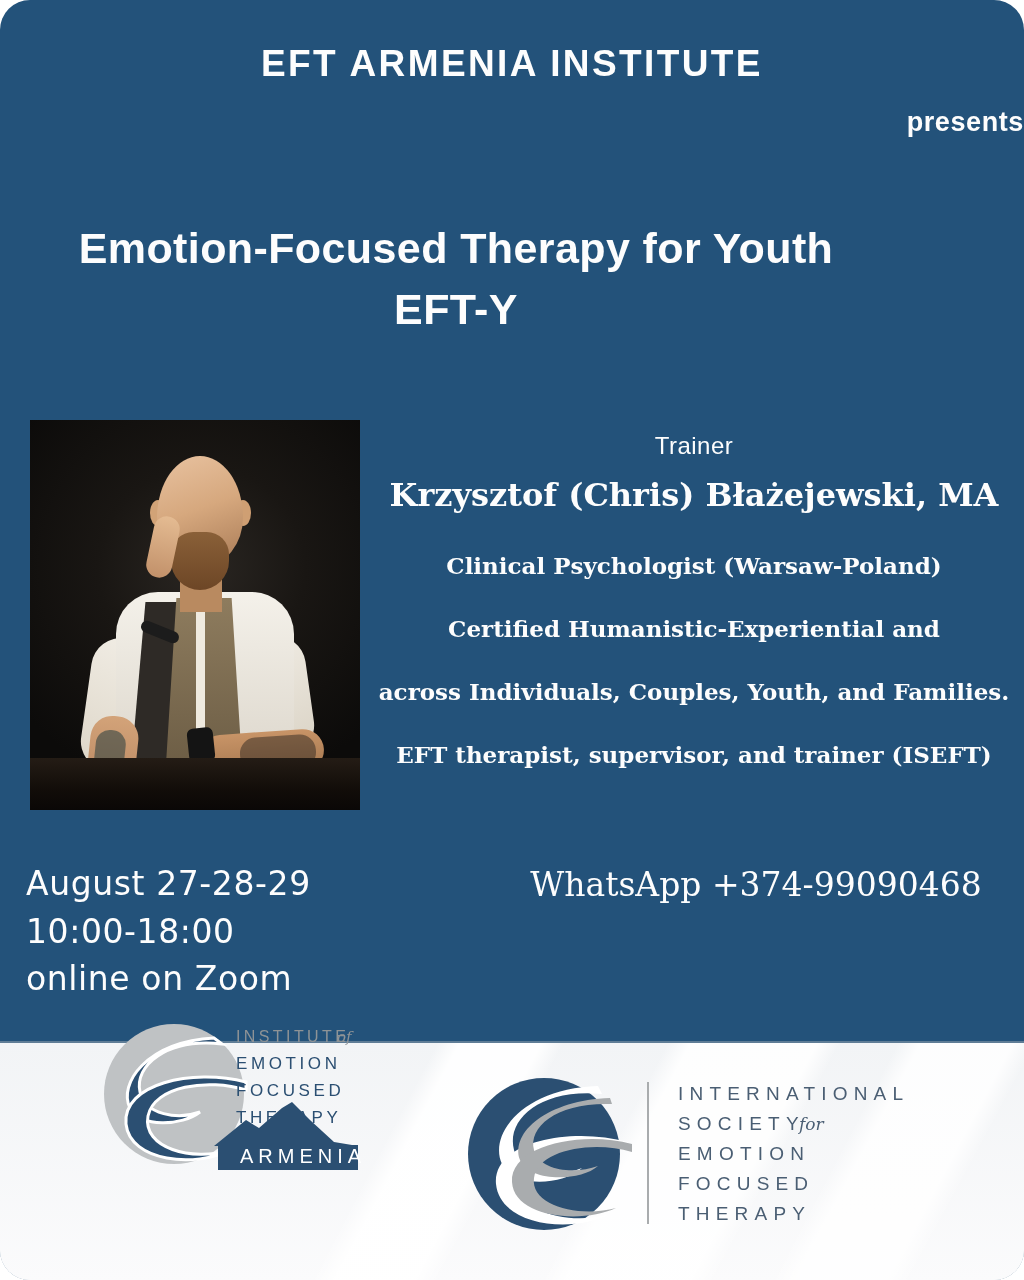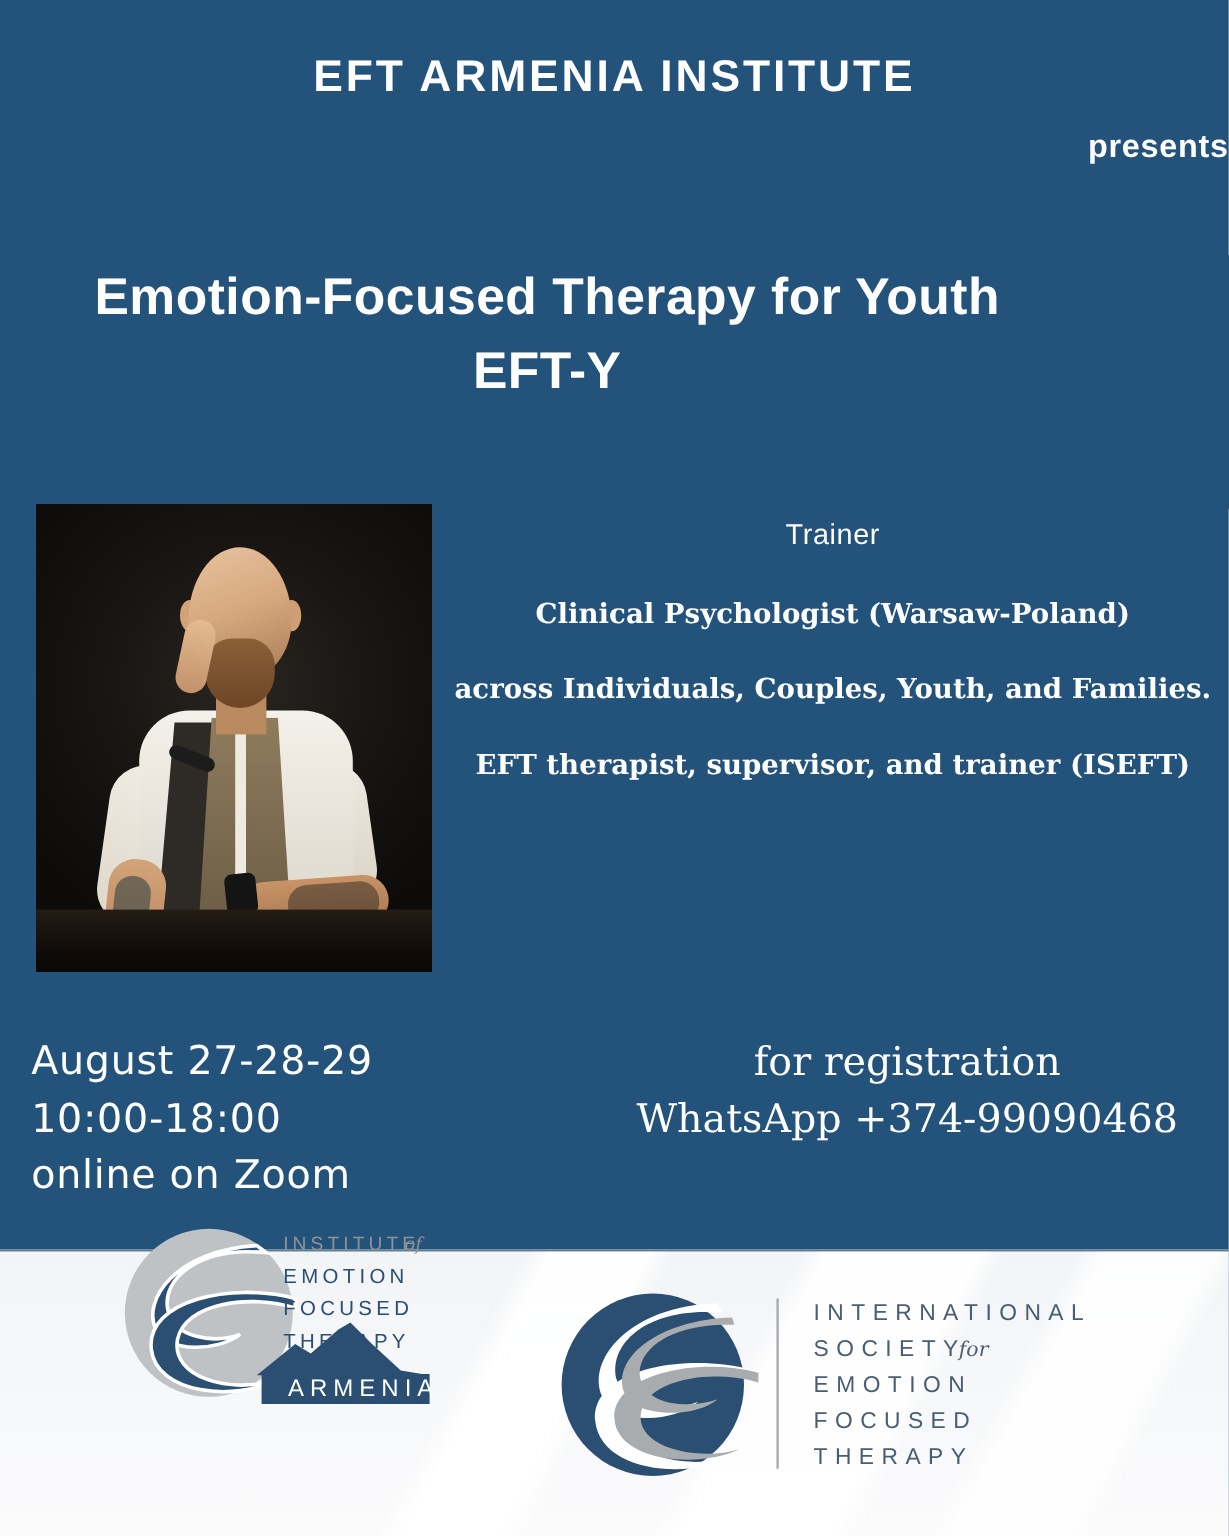--- a/index.html
+++ b/index.html
@@ -9,20 +9,21 @@
   }
   body {
     font-family: "Liberation Sans", sans-serif;
   }
   #poster {
     position: relative;
     width: 1024px;
     height: 1280px;
     overflow: hidden;
     background: #23527a;
+    border-radius: 30px;
   }
 
   
   .header {
     position: absolute;
     left: 0;
     top: 0;
     width: 1024px;
     text-align: center;
   }
@@ -439,33 +440,34 @@
     <div class="ph-tattoo-a"></div>
     <div class="ph-bracelet"></div>
     <div class="ph-forearm-r"></div>
     <div class="ph-tattoo-b"></div>
     <div class="ph-watch"></div>
     <div class="photo-table"></div>
   </div>
 
   <div class="trainer-col">
     <div class="trainer-label">Trainer</div>
+    <div class="trainer-name">Krzysztof (Chris) Błażejewski, MA</div>
     <div class="trainer-line">Clinical Psychologist (Warsaw-Poland)</div>
+    <div class="trainer-line">Certified Humanistic-Experiential and</div>
     <div class="trainer-line">across Individuals, Couples, Youth, and Families.</div>
     <div class="trainer-line">EFT therapist, supervisor, and trainer (ISEFT)</div>
   </div>
 
   <div class="info-left">
     <div class="ln">August 27-28-29</div>
     <div class="ln">10:00-18:00</div>
     <div class="ln">online on Zoom</div>
   </div>
 
   <div class="info-right">
-    <div class="ln">for registration</div>
     <div class="ln">WhatsApp +374-99090468</div>
   </div>
 
   <div class="footer">
     <div class="footer-wm"></div>
   </div>
 
   <div class="logo-armenia">
     <svg viewBox="0 0 300 168" width="300" height="168">
       <circle cx="78" cy="78" r="70" fill="#bfc2c4"></circle>

